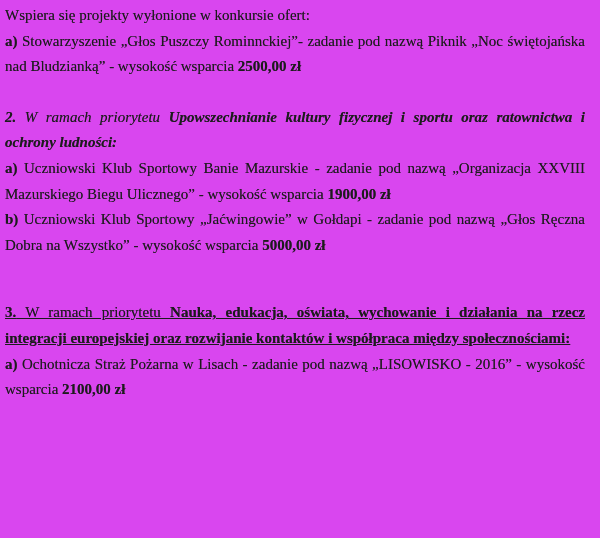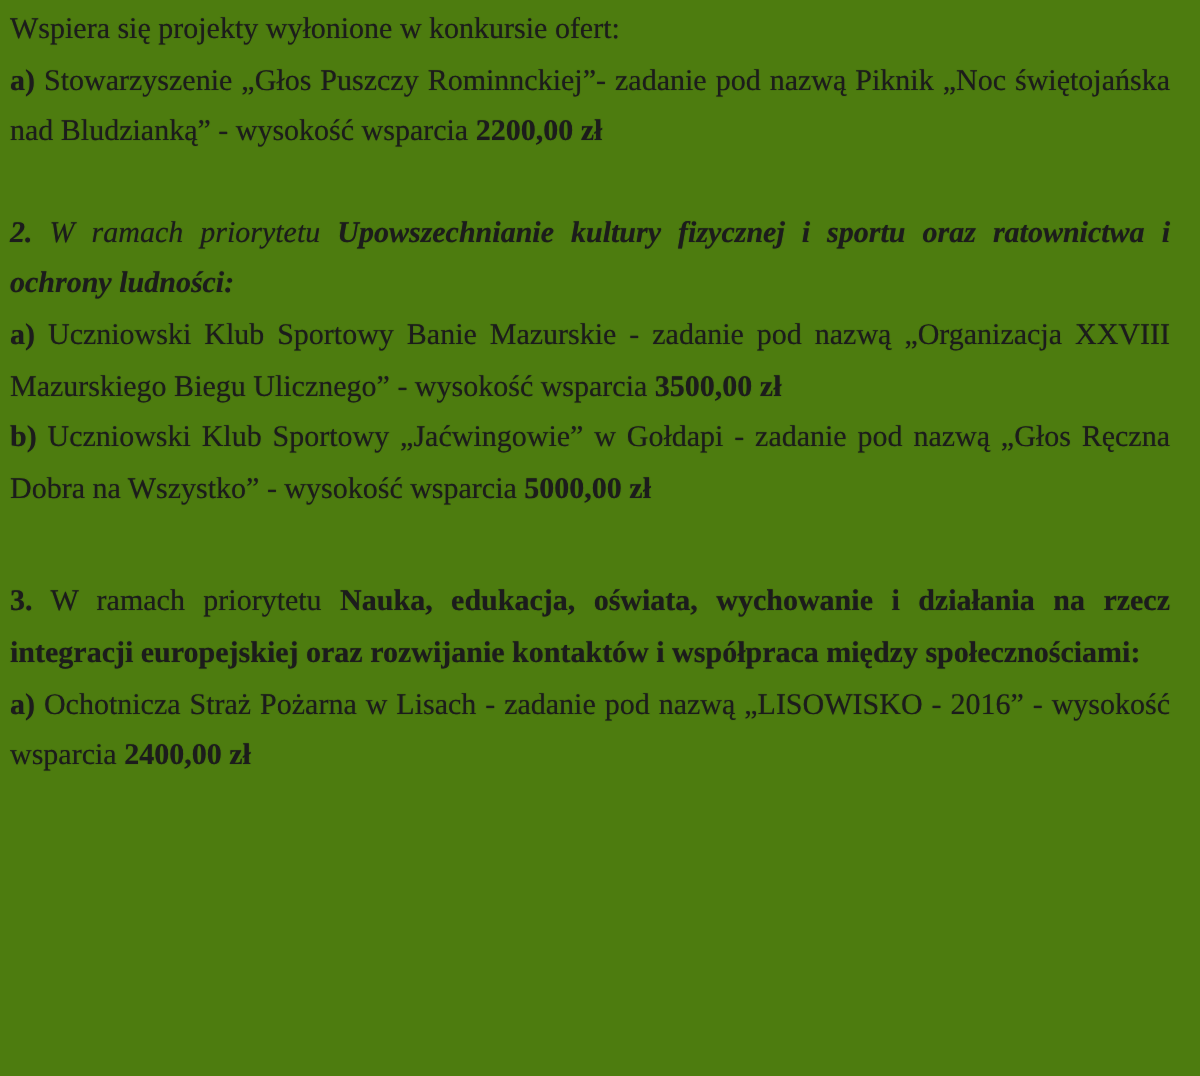--- a/index.html
+++ b/index.html
@@ -28,21 +28,21 @@
     text-align: justify;
     text-justify: inter-word;
   }
   .bold {
     font-weight: 700;
   }
 </style>
 </head>
 <body>
 
-<div class="page" style="background: #4d7c0f; color: rgb(28, 28, 28);">
+<div class="page" style="background: #d946ef; color: rgb(28, 28, 28);">
     <p class="para"><span>Wspiera się projekty wyłonione w konkursie ofert:</span></p>
-    <p class="para"><span class="bold">a)</span><span> Stowarzyszenie „Głos Puszczy Rominnckiej”- zadanie pod nazwą Piknik „Noc świętojańska nad Bludzianką” - wysokość wsparcia </span><span class="bold">2200,00 zł</span></p>
+    <p class="para"><span class="bold">a)</span><span> Stowarzyszenie „Głos Puszczy Rominnckiej”- zadanie pod nazwą Piknik „Noc świętojańska nad Bludzianką” - wysokość wsparcia </span><span class="bold">2500,00 zł</span></p>
     <p class="para" style="margin-top: 25px; font-style: italic;"><span class="bold">2.</span><span> W ramach priorytetu </span><span class="bold">Upowszechnianie kultury fizycznej i sportu oraz ratownictwa i ochrony ludności:</span></p>
-    <p class="para"><span class="bold">a)</span><span> Uczniowski Klub Sportowy Banie Mazurskie - zadanie pod nazwą „Organizacja XXVIII Mazurskiego Biegu Ulicznego” - wysokość wsparcia </span><span class="bold">3500,00 zł</span></p>
+    <p class="para"><span class="bold">a)</span><span> Uczniowski Klub Sportowy Banie Mazurskie - zadanie pod nazwą „Organizacja XXVIII Mazurskiego Biegu Ulicznego” - wysokość wsparcia </span><span class="bold">1900,00 zł</span></p>
     <p class="para"><span class="bold">b)</span><span> Uczniowski Klub Sportowy „Jaćwingowie” w Gołdapi - zadanie pod nazwą „Głos Ręczna Dobra na Wszystko” - wysokość wsparcia </span><span class="bold">5000,00 zł</span></p>
-    <p class="para" style="margin-top: 31px;"><span class="bold">3.</span><span> W ramach priorytetu </span><span class="bold">Nauka, edukacja, oświata, wychowanie i działania na rzecz integracji europejskiej oraz rozwijanie kontaktów i współpraca między społecznościami:</span></p>
-    <p class="para"><span class="bold">a)</span><span> Ochotnicza Straż Pożarna w Lisach - zadanie pod nazwą „LISOWISKO - 2016” - wysokość wsparcia </span><span class="bold">2400,00 zł</span></p>
+    <p class="para" style="margin-top: 42px; text-decoration: underline;"><span class="bold">3.</span><span> W ramach priorytetu </span><span class="bold">Nauka, edukacja, oświata, wychowanie i działania na rzecz integracji europejskiej oraz rozwijanie kontaktów i współpraca między społecznościami:</span></p>
+    <p class="para"><span class="bold">a)</span><span> Ochotnicza Straż Pożarna w Lisach - zadanie pod nazwą „LISOWISKO - 2016” - wysokość wsparcia </span><span class="bold">2100,00 zł</span></p>
   </div>
 
 </body></html>

